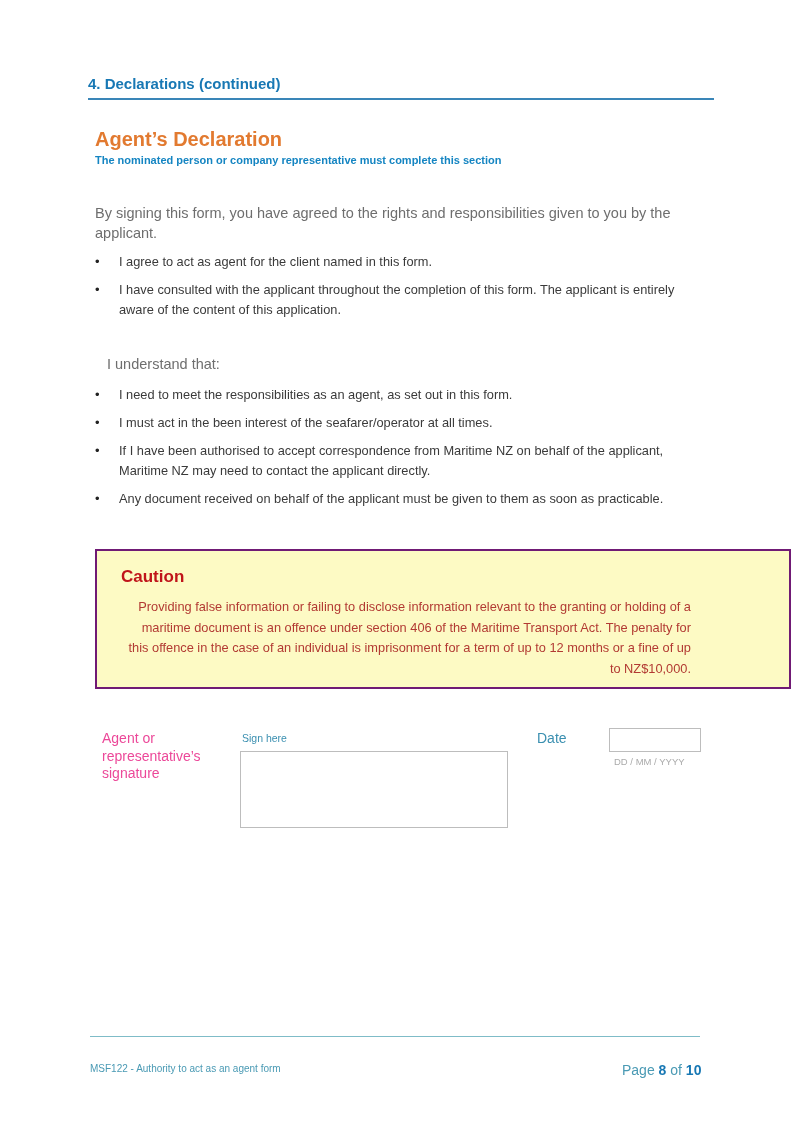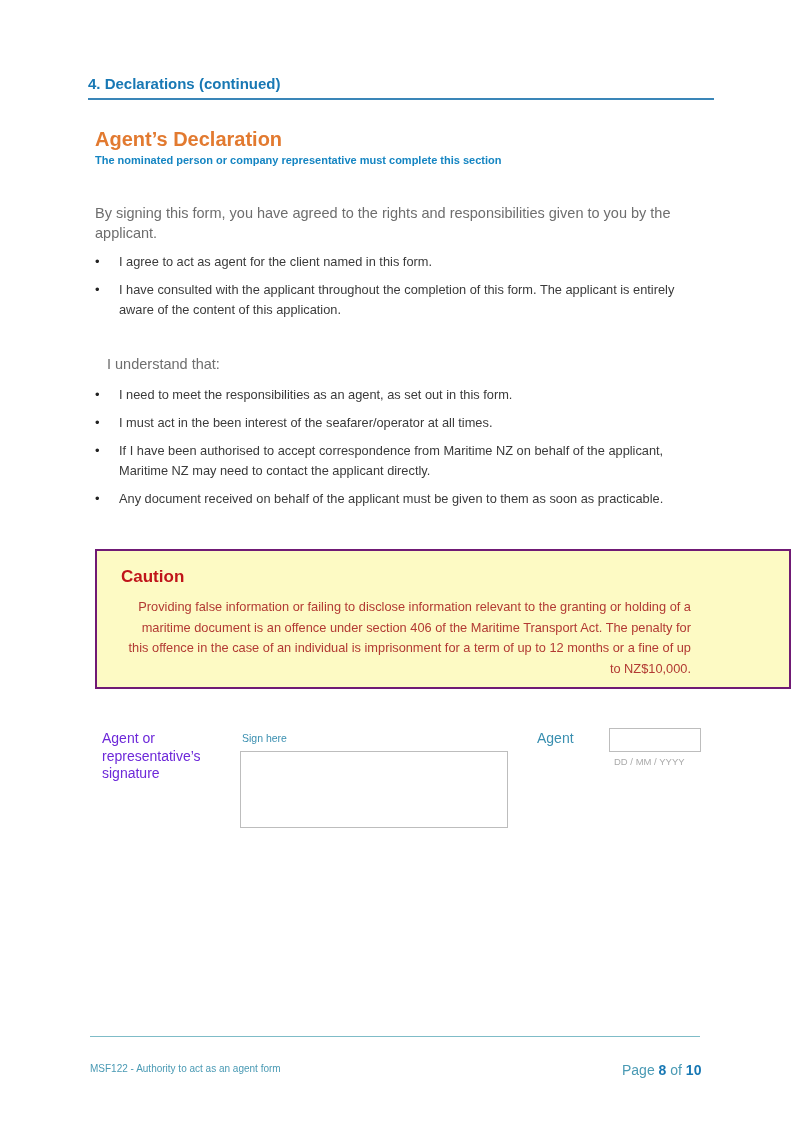--- a/index.html
+++ b/index.html
@@ -11,21 +11,21 @@
     .intro { position: absolute; left: 95px; top: 203px; width: 625px; font-size: 14.5px; color: #6e6e6e; line-height: 20px; }
     ul.bullets { position: absolute; left: 95px; margin: 0; padding: 0; list-style: none; width: 610px; }
     ul.bullets li { position: relative; padding-left: 24px; font-size: 12.8px; color: #3a3a3a; line-height: 20px; margin-bottom: 8px; }
     ul.bullets li::before { content: "\2022"; position: absolute; left: 0; top: 0; color: #222; font-size: 13px; }
     .bl1 { top: 252px; }
     .understand { position: absolute; left: 95px; top: 356px; font-size: 14.5px; color: #6e6e6e; margin-left: 12px; }
     .bl2 { top: 385px; }
     .caution { position: absolute; left: 95px; top: 549px; width: 696px; height: 140px; background: #fdfac4; border: 2px solid #701a75; box-sizing: border-box; }
     .caution-title { position: absolute; left: 24px; top: 16px; font-size: 17px; font-weight: bold; color: #c0141a; }
     .caution-text { position: absolute; left: 24px; top: 46px; width: 570px; font-size: 12.8px; color: #b23a33; line-height: 20.5px; text-align: right; }
-    .sig-label { position: absolute; left: 102px; top: 730px; width: 120px; font-size: 14px; color: #6d28d9; line-height: 17.5px; }
+    .sig-label { position: absolute; left: 102px; top: 730px; width: 120px; font-size: 14px; color: #ec4899; line-height: 17.5px; }
     .sign-here { position: absolute; left: 242px; top: 732px; font-size: 10.5px; color: #3a8fb0; }
     .sig-box { position: absolute; left: 240px; top: 751px; width: 268px; height: 77px; border: 1px solid #bdbdbd; box-sizing: border-box; background: #fff; }
     .date-label { position: absolute; left: 537px; top: 730px; font-size: 14px; color: #3a8fb0; }
     .date-box { position: absolute; left: 609px; top: 728px; width: 92px; height: 24px; border: 1px solid #bdbdbd; box-sizing: border-box; background: #fff; }
     .date-hint { position: absolute; left: 614px; top: 756px; font-size: 9.5px; color: #aaaaaa; }
     .footer-rule { position: absolute; left: 90px; top: 1036px; width: 610px; height: 1px; background: #7fbcc8; }
     .footer-left { position: absolute; left: 90px; top: 1063px; font-size: 10px; color: #4a9ab4; }
     .footer-right { position: absolute; left: 622px; top: 1062px; font-size: 14px; color: #4a9ab4; }
     .footer-right b { color: #1878b4; }
   </style>
@@ -55,21 +55,21 @@
 
 <div class="caution">
   <div class="caution-title">Caution</div>
   <div class="caution-text">Providing false information or failing to disclose information relevant to the granting or holding of a maritime document is an offence under section 406 of the Maritime Transport Act. The penalty for this offence in the case of an individual is imprisonment for a term of up to 12 months or a fine of up to NZ$10,000.</div>
 </div>
 
 <div class="sig-label">Agent or representative’s signature</div>
 <div class="sign-here">Sign here</div>
 <div class="sig-box"></div>
 
-<div class="date-label">Agent</div>
+<div class="date-label">Date</div>
 <div class="date-box"></div>
 <div class="date-hint">DD / MM / YYYY</div>
 
 <div class="footer-rule"></div>
 <div class="footer-left">MSF122 - Authority to act as an agent form</div>
 <div class="footer-right">
   <span>Page</span>
   <b>8</b>
   <span>of</span>
   <b>10</b>

